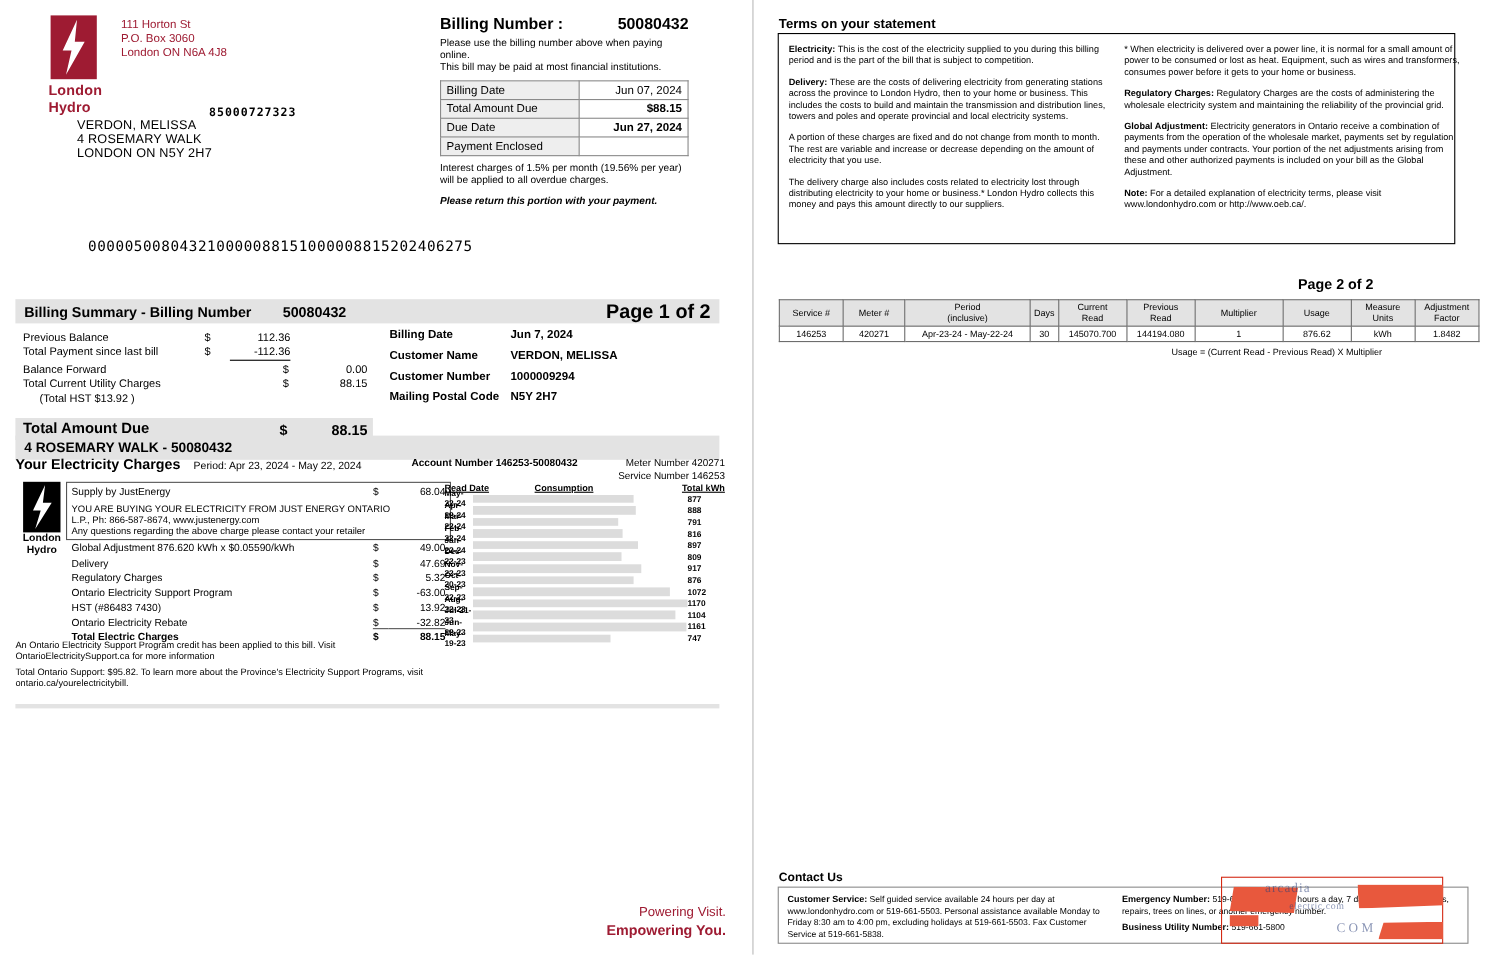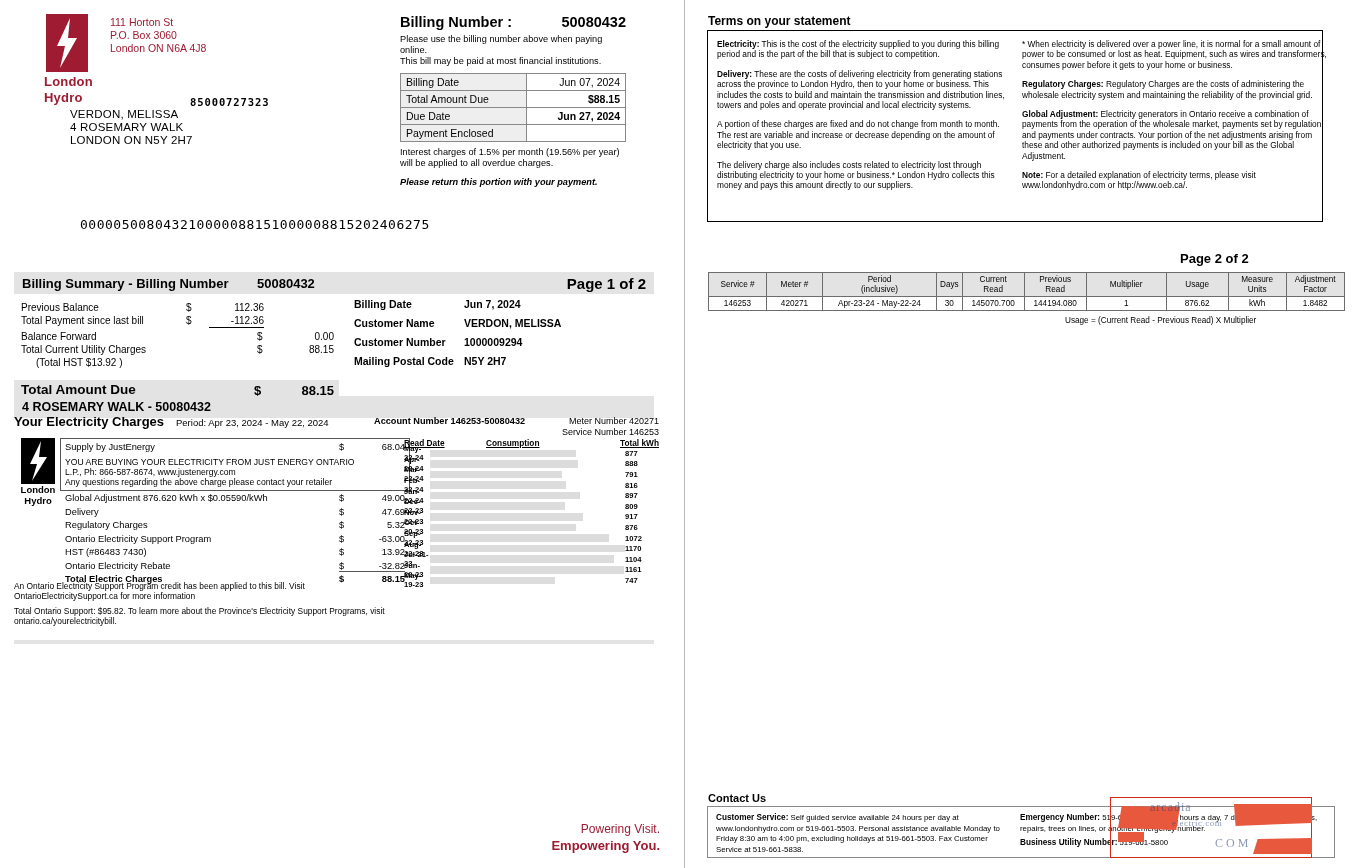--- a/index.html
+++ b/index.html
@@ -40,21 +40,21 @@
   table.bn td.lbl { background:#eeeeee; width:56%; }
   table.bn td.val { text-align:right;padding-left:28px; }
   .bn-note { font-size:9.2px; line-height:11px; margin-top:5px;}
   .bn-italic { font-size:9.2px; font-style:italic; font-weight:bold; margin-top:8px;}
 
   .sec-bar { background:#e3e3e3; height:22px; display:flex; align-items:center; padding:0 8px; }
   .summary { position:absolute; left:14px; top:272px; width:640px; }
   .summary .sec-bar { font-size:13px; font-weight:bold; }
   .sum-title { width:235px; }
   .sum-num { flex:1; }
-  .sum-page { font-size:15px; }
+  .sum-page { font-size:18px; }
 
   .sum-body { position:relative; height:95px; font-size:10px; }
   .srow { position:absolute; font-size:10px; }
   .totalbar { position:absolute; left:0; top:86px; width:325px; height:20px; background:#e3e3e3; }
   .total-lbl { position:absolute; left:7px; top:88px; font-size:13.5px; font-weight:bold;}
   .total-dol { position:absolute; left:240px; top:89px; font-size:13px; font-weight:bold;}
   .total-amt { position:absolute; left:275px; top:89px; width:45px; text-align:right; font-size:13px; font-weight:bold;}
   .due-note { position:absolute; left:7px; top:110px; font-size:9.3px;}
 
   .rcol { position:absolute; left:340px; top:4px; font-size:10.5px; }

